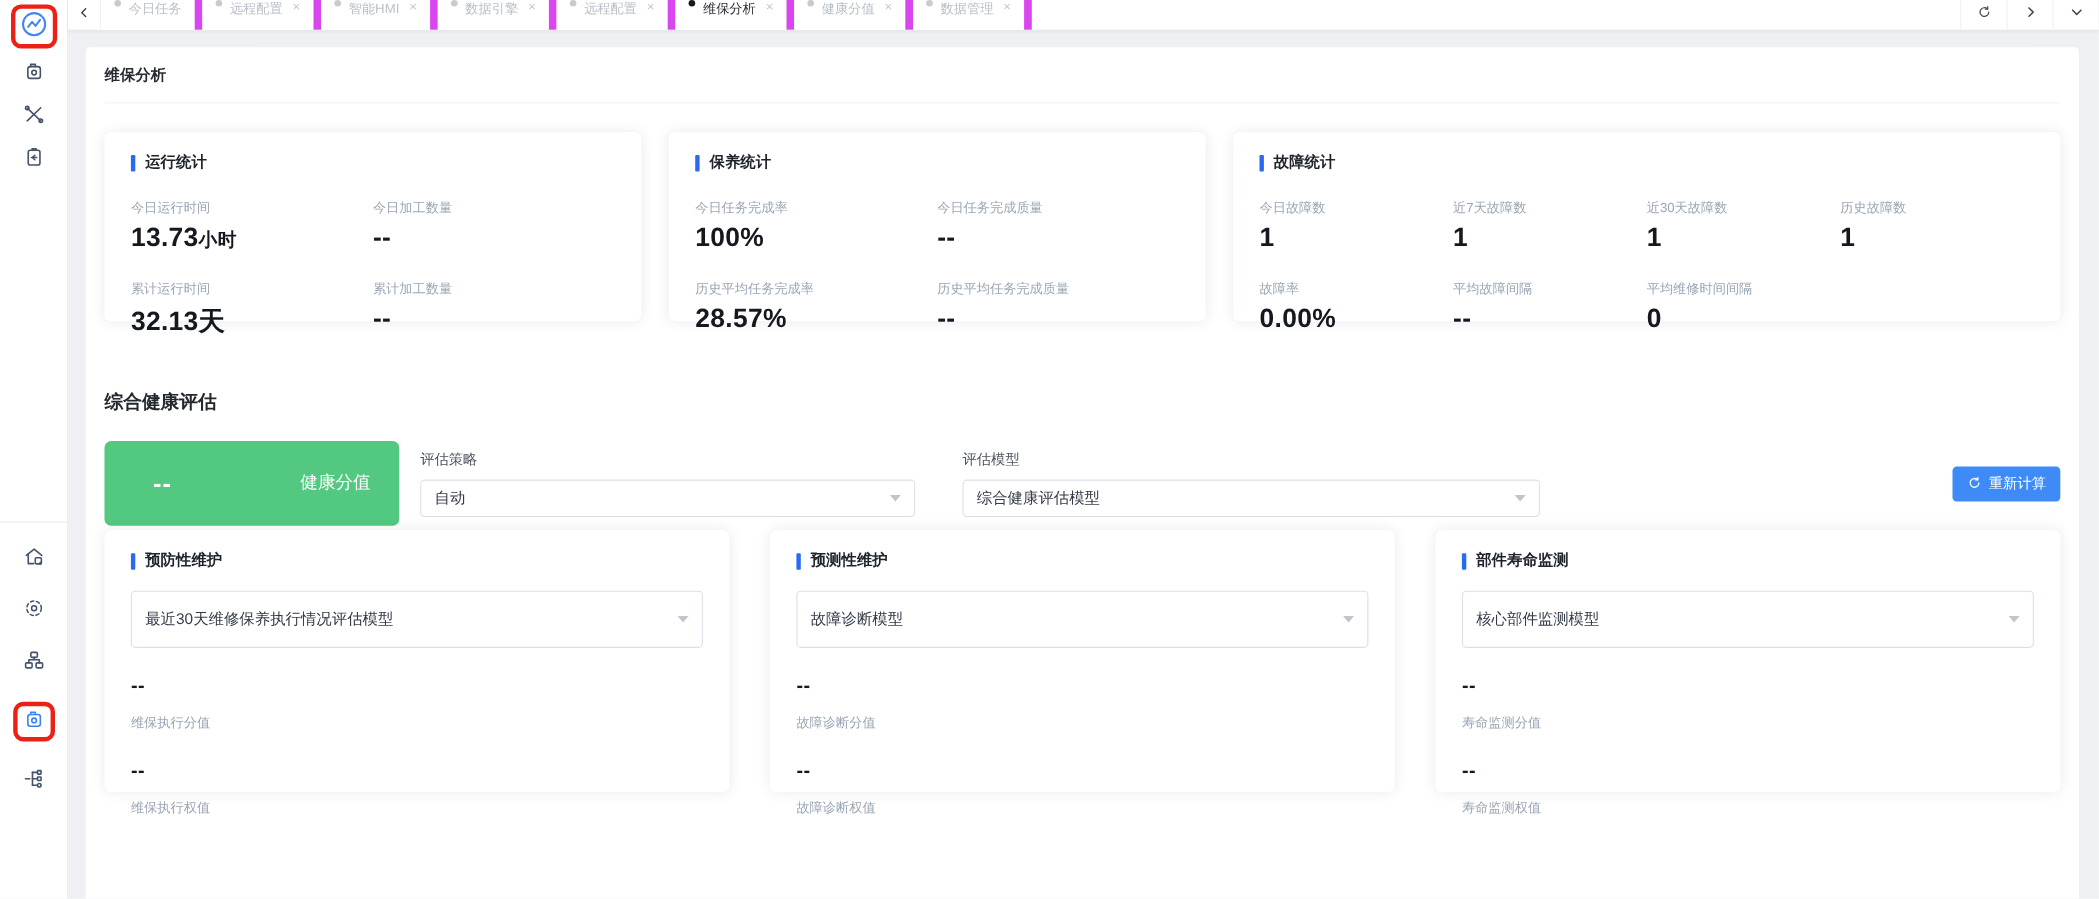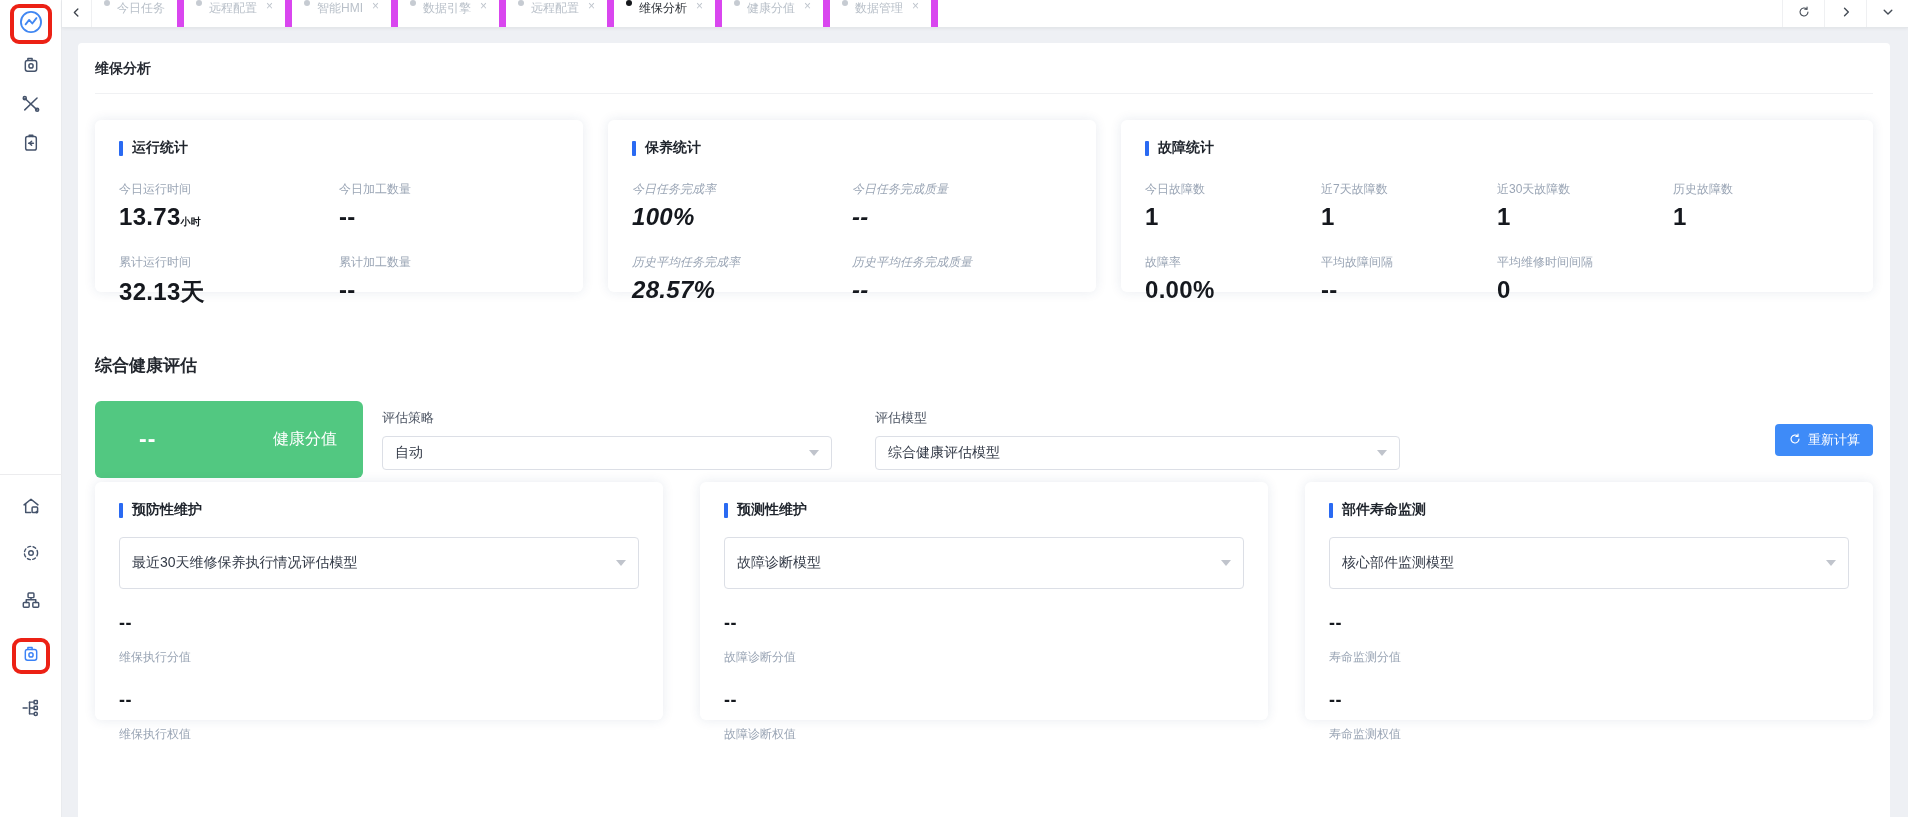--- a/index.html
+++ b/index.html
@@ -47,21 +47,21 @@
   .stat-row { display:flex; gap:25px; margin-top:26px; }
   .card { background:#fff; border-radius:6px; box-shadow:0 0 12px rgba(31,59,110,.10); }
   .stat-card { height:172px; padding:19px 24px; }
   .stat-card:nth-child(1), .stat-card:nth-child(2) { width:488px; flex-shrink:0; }
   .stat-card:nth-child(3) { flex:1; }
   .card-title { display:flex; align-items:center; font-size:14px; font-weight:bold; color:#1f242c; }
   .title-bar { width:4px; height:15px; background:#2a6af2; border-radius:1px; margin-right:9px; }
   .stats-grid { display:grid; margin-top:24px; row-gap:23px; }
   .stat-label { font-size:12px; color:#9aa5b5; }
   .stat-value { font-size:24px; font-weight:bold; color:#15181e; margin-top:5px; letter-spacing:.3px; }
-  .stat-unit { font-size:10px; font-weight:bold; }
+  .stat-unit { font-size:17px; font-weight:bold; }
 
   
   .section-title { margin-top:62px; font-size:17px; font-weight:bold; color:#23272e; }
   .health-row { display:flex; margin-top:24px; align-items:flex-start; }
   .score-box { width:268px; height:77px; background:#52c881; border-radius:6px; display:flex; align-items:center; justify-content:space-between; padding:0 26px 0 44px; color:#fff; flex-shrink:0; }
   .score-value { font-size:23px; font-weight:bold; letter-spacing:1px; }
   .score-label { font-size:16px; font-weight:normal; }
   .field-group { margin-left:19px; margin-top:8px; }
   .field-group.model { margin-left:43px; }
   .field-label { font-size:13px; color:#4c5462; margin-bottom:9px; }
@@ -262,21 +262,21 @@
                   <div class="stat-label">累计加工数量</div>
                   <div class="stat-value">--</div>
                 </div>
               </div>
             </div>
             <div class="card stat-card">
               <div class="card-title">
                 <span class="title-bar"></span>
                 <span>保养统计</span>
               </div>
-              <div class="stats-grid" style="grid-template-columns: repeat(2, 1fr); font-style: italic;">
+              <div class="stats-grid" style="grid-template-columns: repeat(2, 1fr);">
                 <div class="stat-cell">
                   <div class="stat-label">今日任务完成率</div>
                   <div class="stat-value">100%</div>
                 </div>
                 <div class="stat-cell">
                   <div class="stat-label">今日任务完成质量</div>
                   <div class="stat-value">--</div>
                 </div>
                 <div class="stat-cell">
                   <div class="stat-label">历史平均任务完成率</div>

